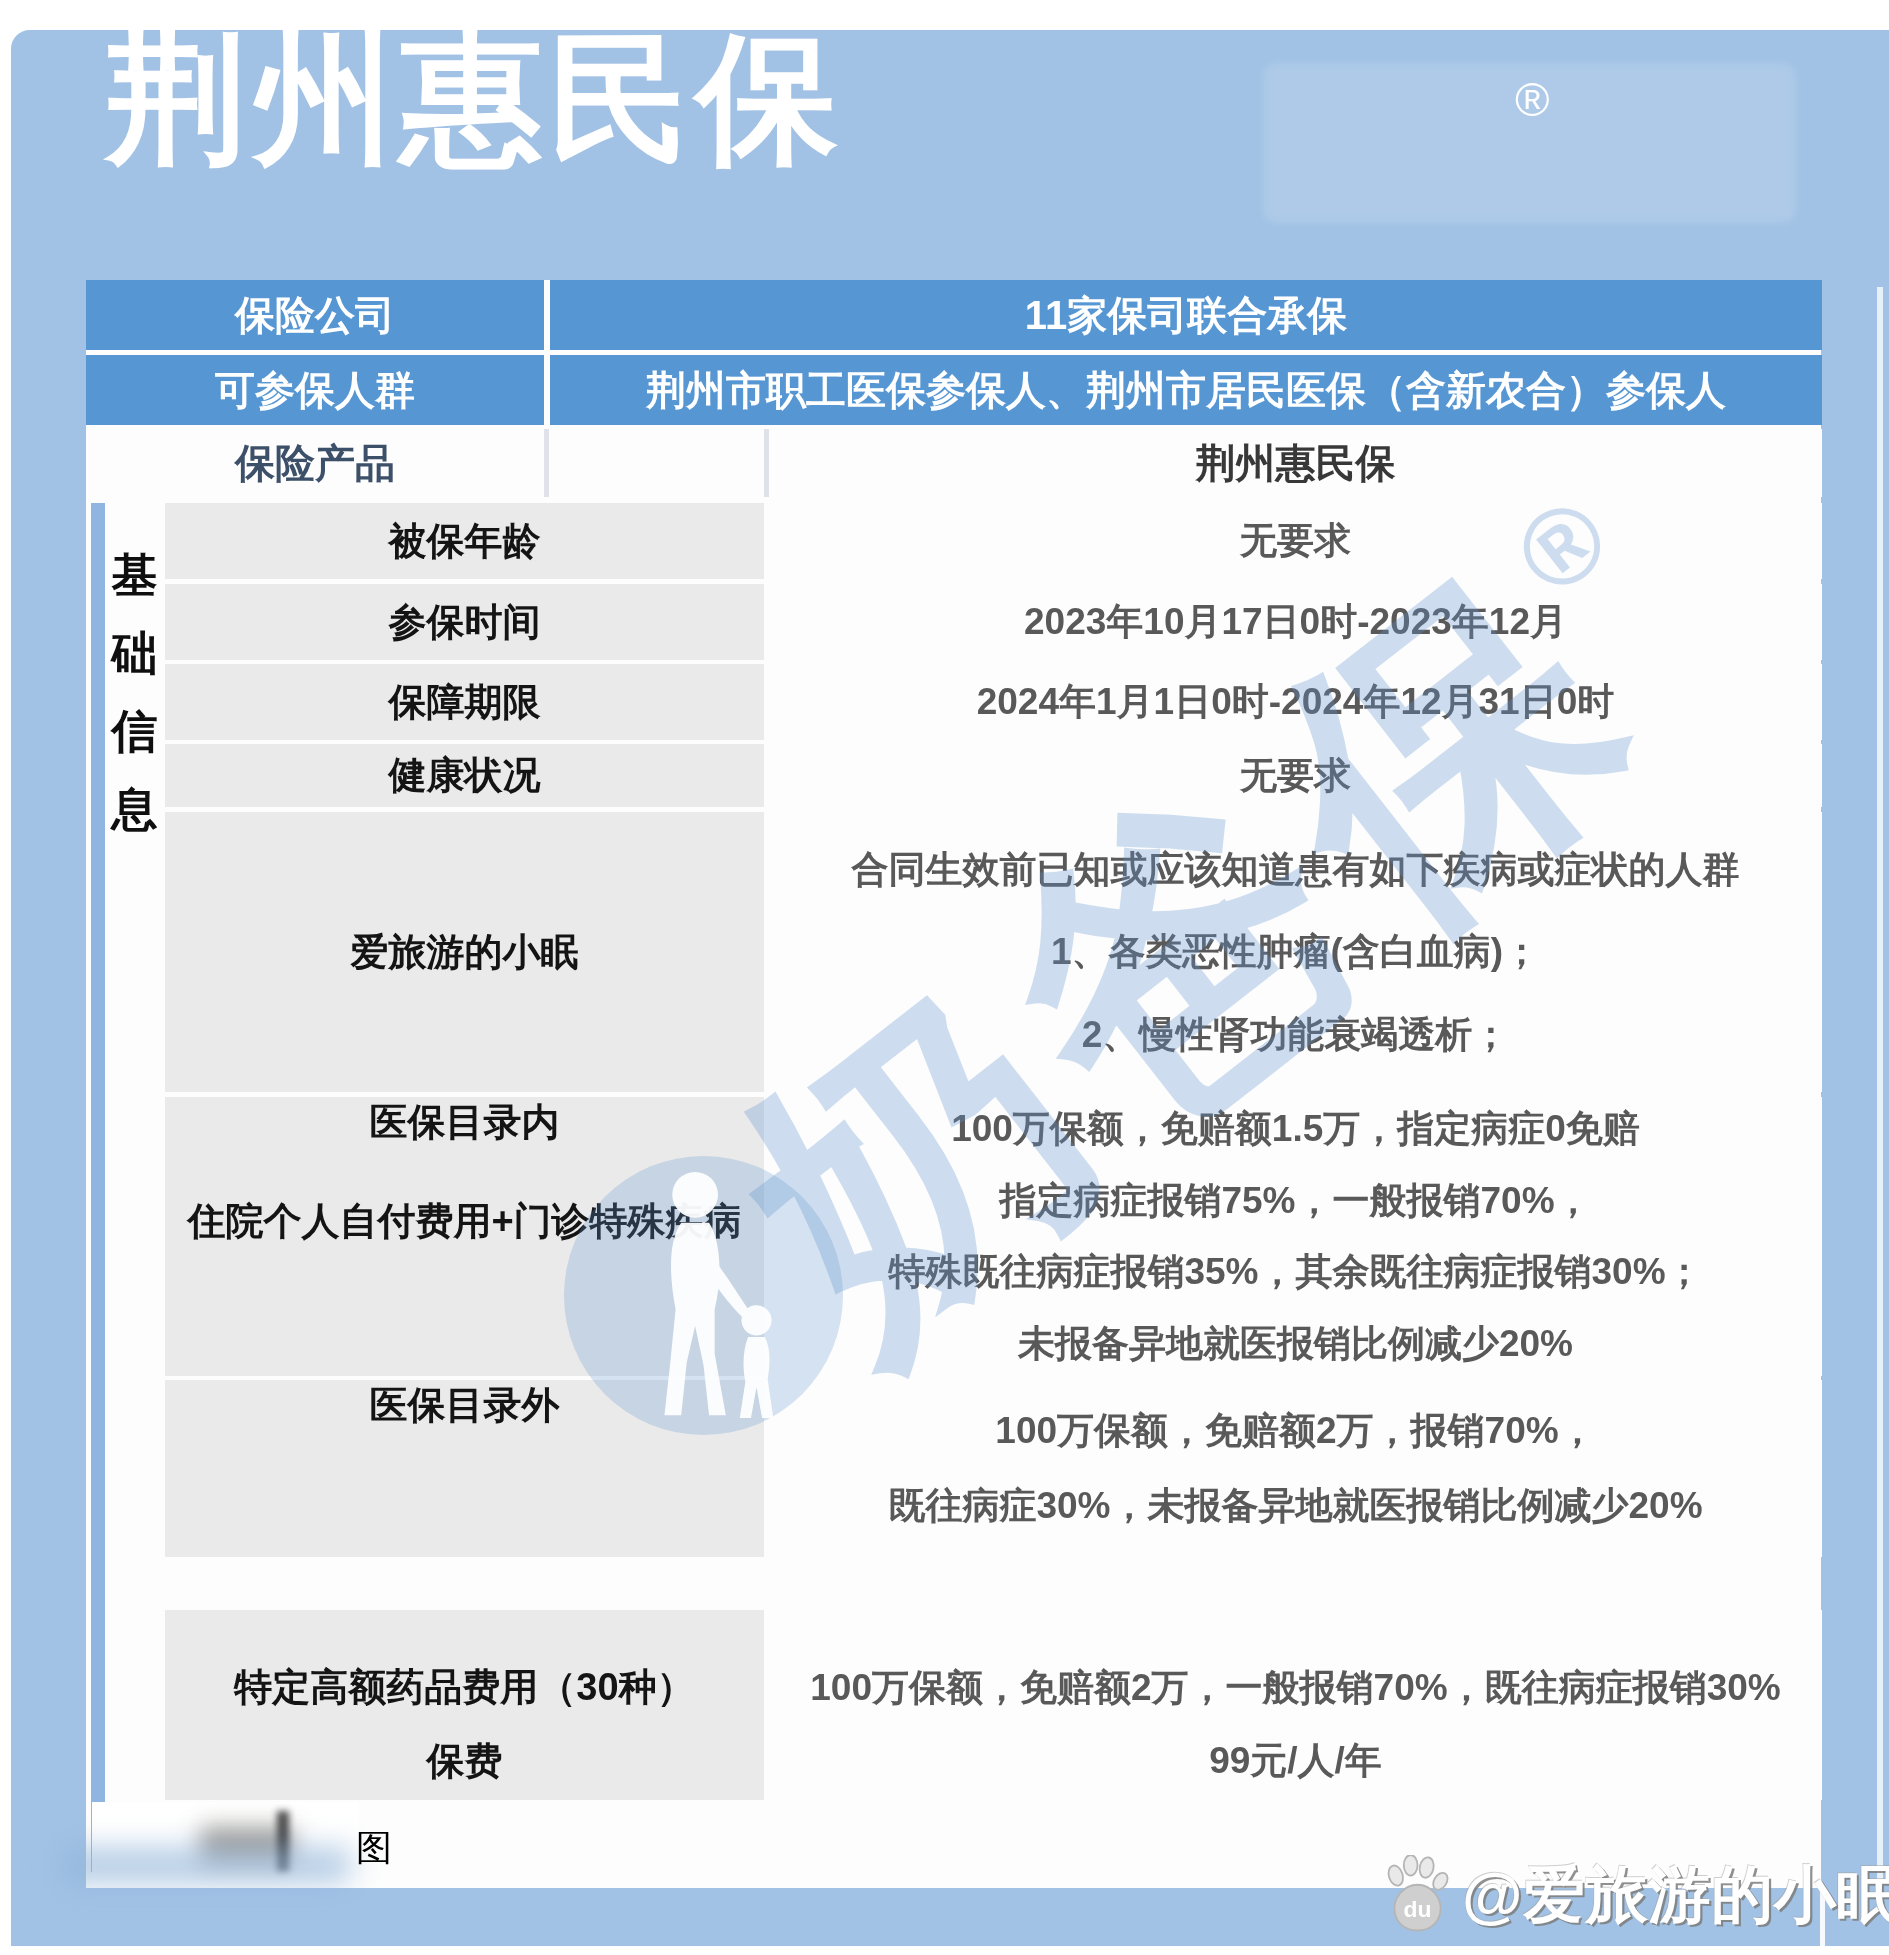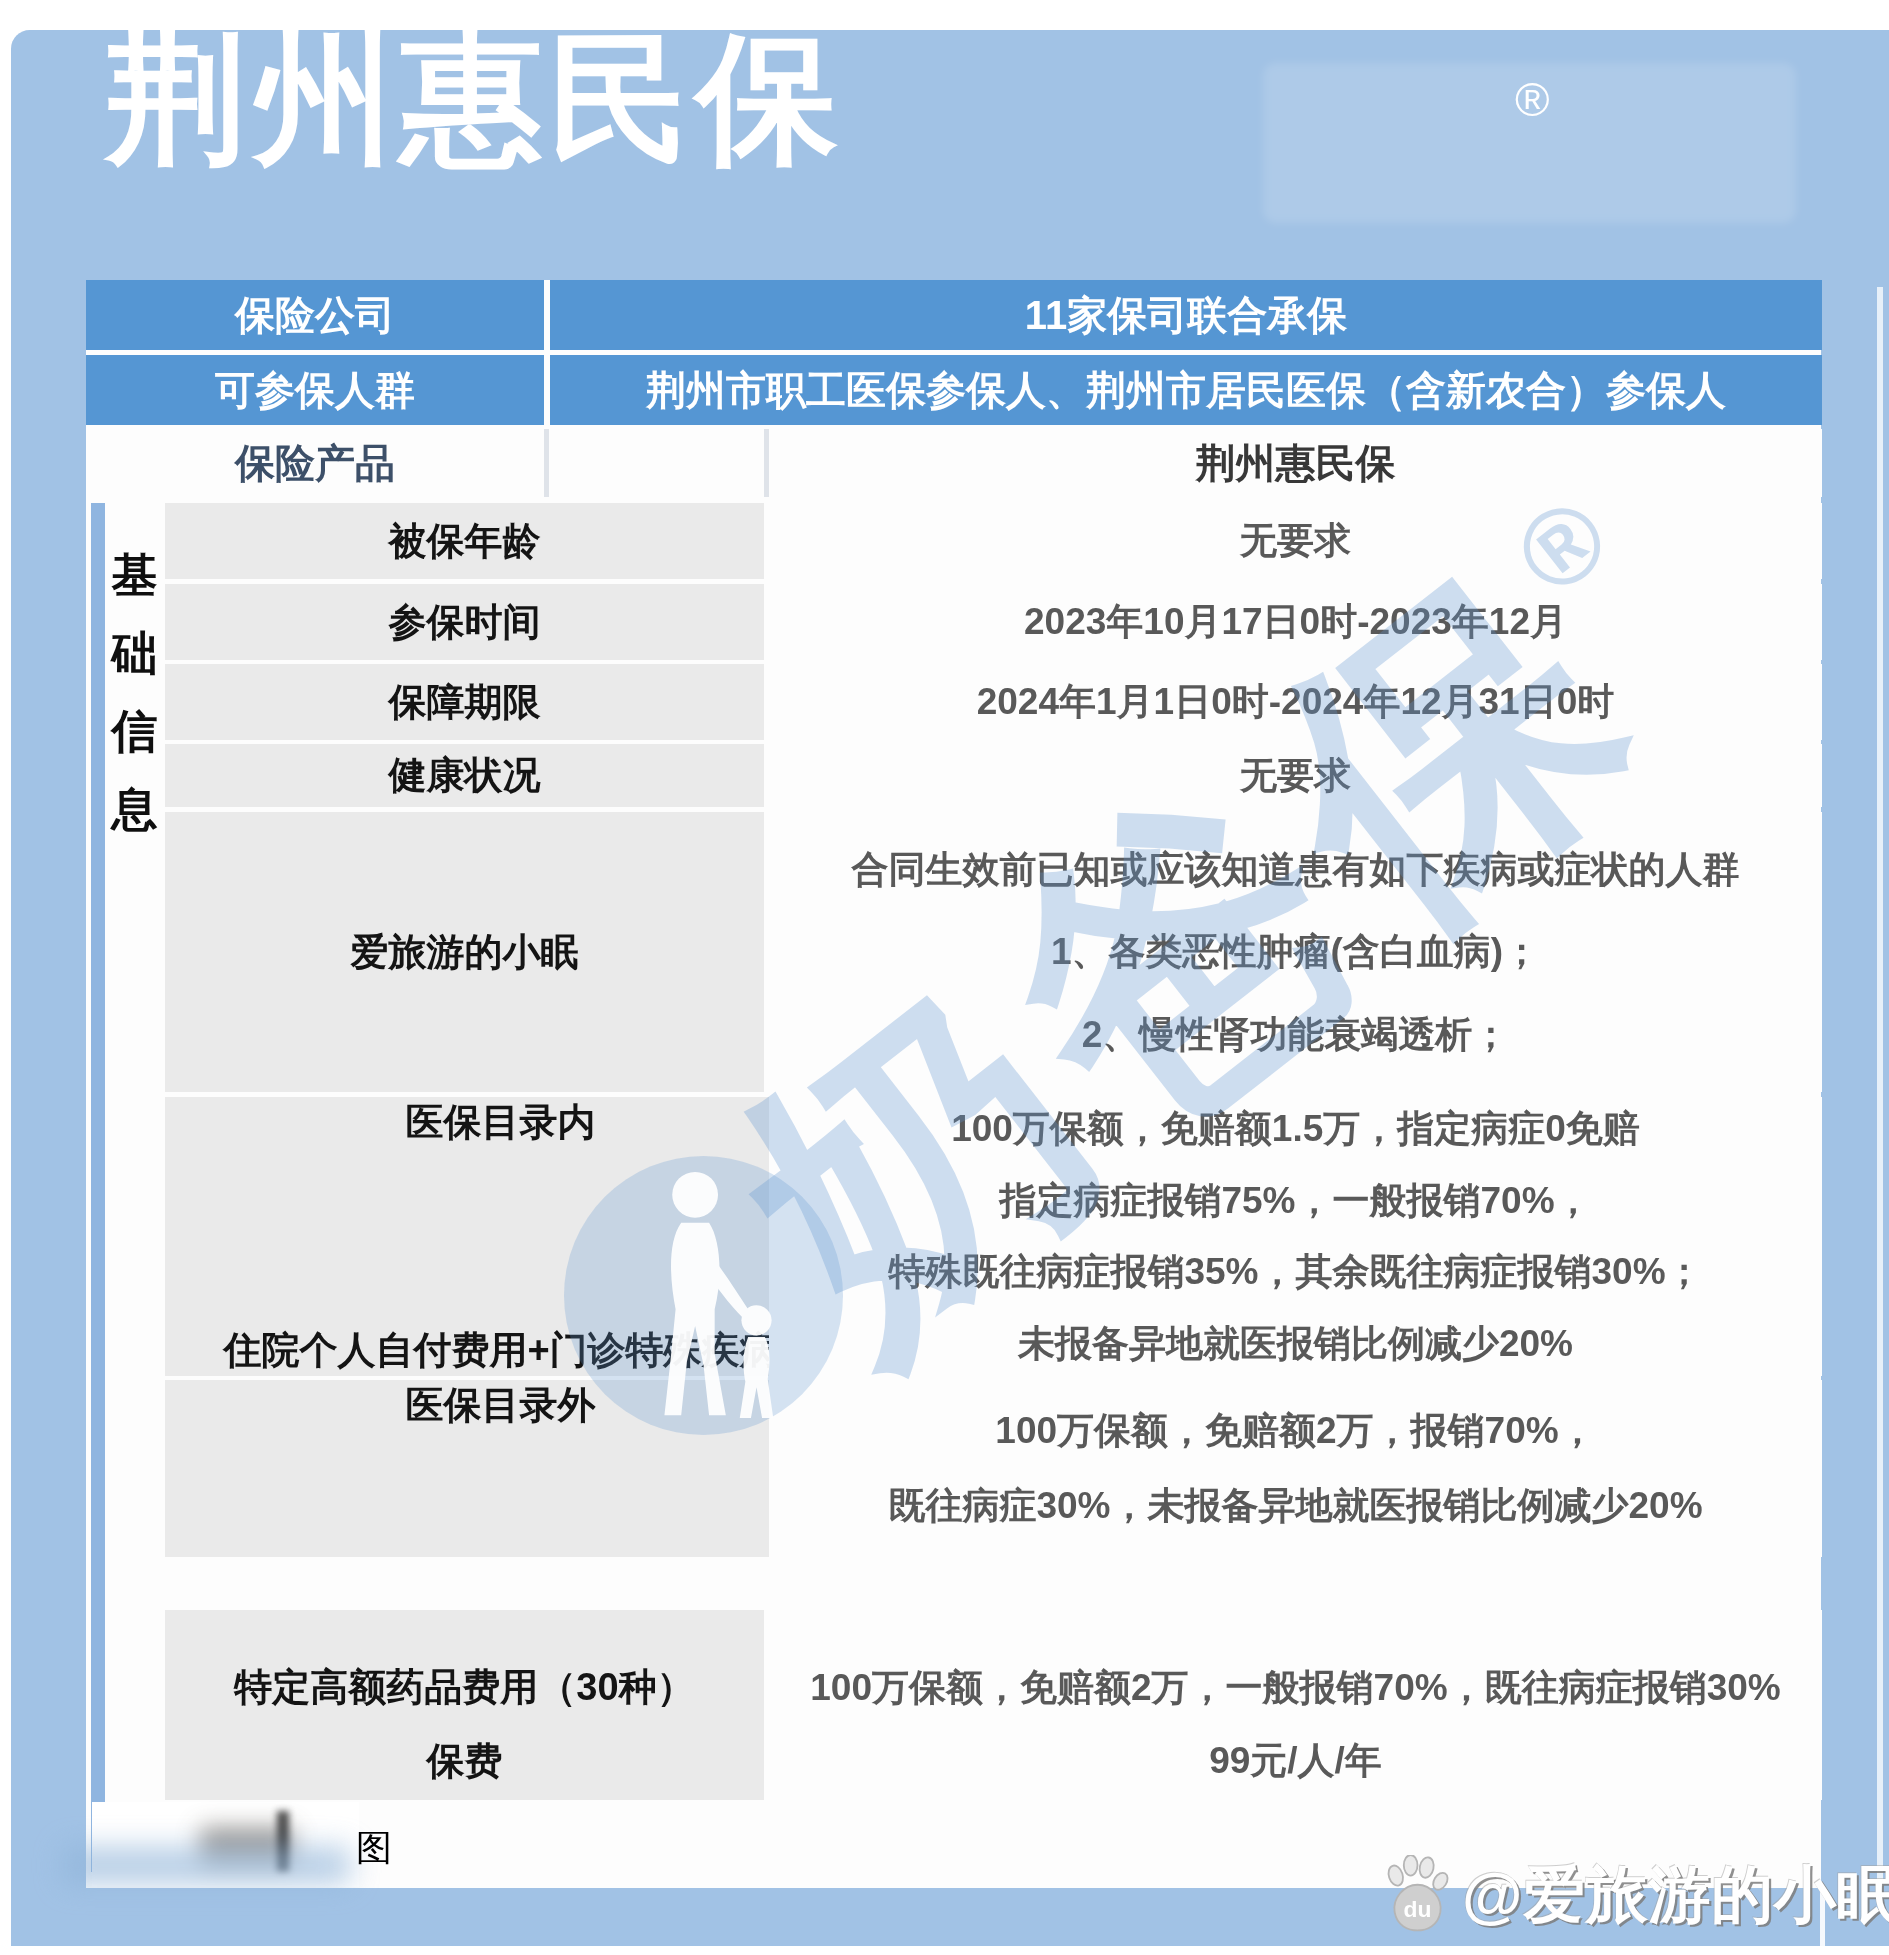--- a/index.html
+++ b/index.html
@@ -13,21 +13,21 @@
   .page-title{left:105px;top:18.7px;font-size:142px;font-weight:900;color:#ffffff;
               letter-spacing:5.7px;line-height:1.12;white-space:nowrap;}
   .reg-top{left:1515px;top:72px;font-size:47px;color:#ffffff;font-weight:400;}
   .tbl-backdrop{left:86px;top:280px;width:1735px;height:1608px;background:#fdfdfd;}
   
   .cell{display:flex;align-items:center;justify-content:center;text-align:center;}
   .hdr{background:#5596d3;color:#ffffff;font-weight:900;font-size:40px;}
   .lbl{left:165px;width:599px;background:#eaeaea;color:#141414;font-weight:900;font-size:38px;}
   .val{left:769px;width:1053px;background:#fdfdfd;color:#595959;font-weight:700;font-size:37px;}
   .multi{flex-direction:column;justify-content:space-evenly;}
-  .lbl.multi{justify-content:space-between;gap:48px;padding-left:36px;}
+  .lbl.multi{justify-content:flex-start;gap:48px;}
   
   .r1{top:280px;height:70px;} .r2{top:355px;height:70px;} .r3{top:429px;height:68px;}
   .tl{left:86px;width:458px;} .tv{left:550px;width:1272px;}
   .r3lbl{left:86px;width:458px;color:#3d5069;font-weight:900;font-size:40px;background:#fdfdfd;}
   .r3val{left:769px;width:1053px;color:#383838;font-weight:900;font-size:40px;background:#fdfdfd;}
   .vline{width:5px;background:#dfe3e9;}
   
   .side-strip{left:91px;top:503px;width:13.7px;height:1369px;background:#8fb5e0;}
   .section-label{left:108px;top:545px;width:53px;display:flex;flex-direction:column;gap:16px;
                  align-items:center;font-size:46px;font-weight:900;color:#0f0f0f;}

